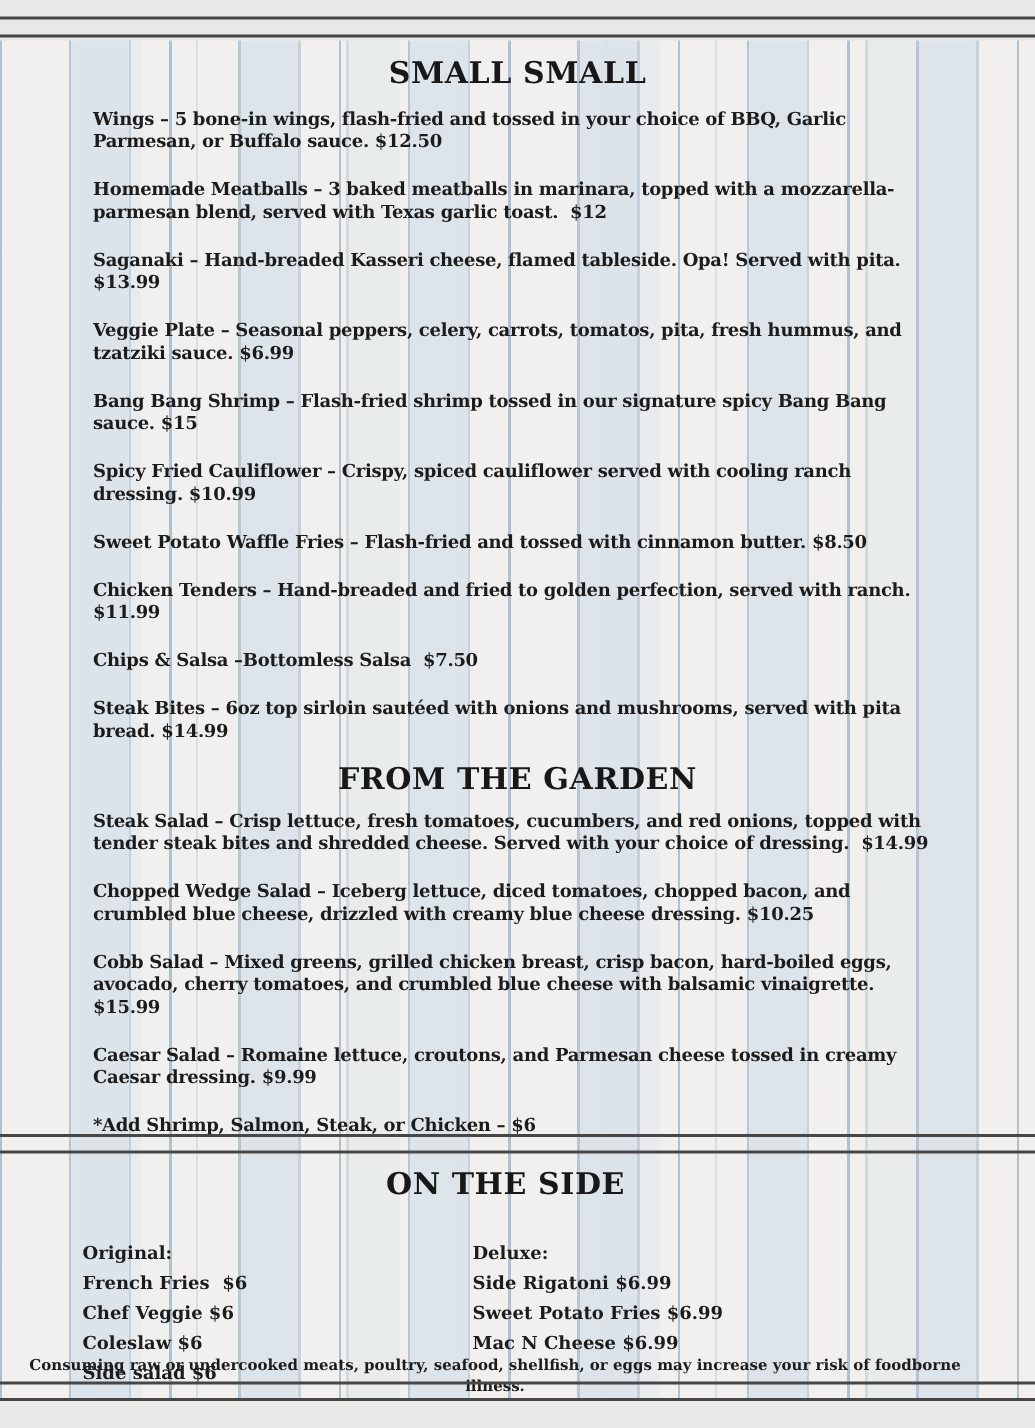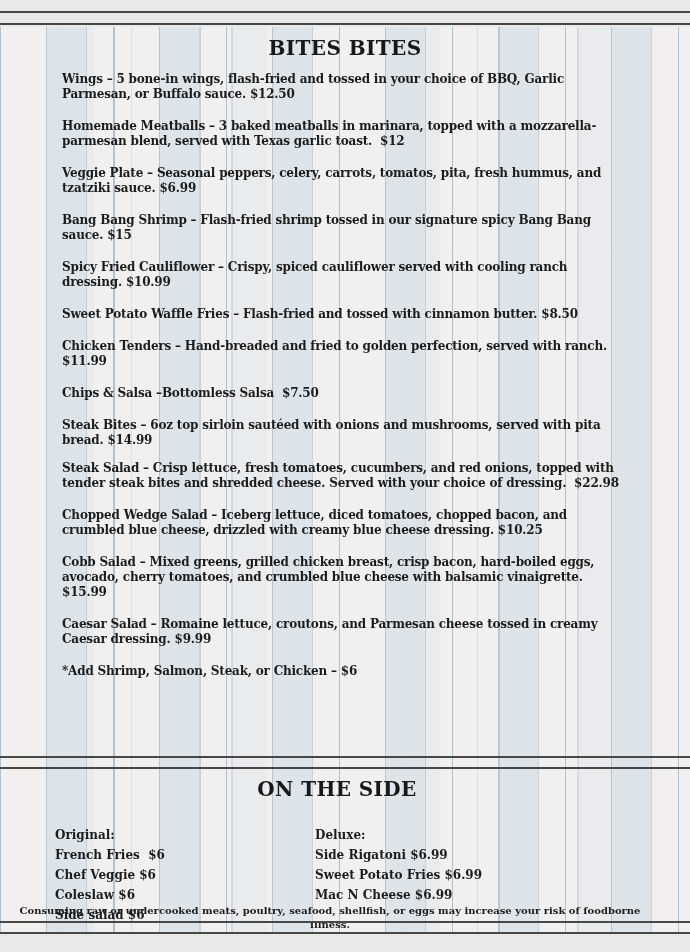--- a/index.html
+++ b/index.html
@@ -140,32 +140,34 @@
 
 <div class="page">
 
   <div class="rule rule-top-1"></div>
   <div class="rule rule-top-2"></div>
 
   <div class="striped-bg"></div>
 
   <main class="menu-body">
 
-    <h1 class="section-title title-small-bites">BITES BITES</h1>
+    <h1 class="section-title title-small-bites">SMALL SMALL</h1>
     <p class="item">Wings – 5 bone-in wings, flash-fried and tossed in your choice of BBQ, Garlic Parmesan, or Buffalo sauce. $12.50</p>
     <p class="item">Homemade Meatballs – 3 baked meatballs in marinara, topped with a mozzarella-parmesan blend, served with Texas garlic toast.  $12</p>
+    <p class="item">Saganaki – Hand-breaded Kasseri cheese, flamed tableside. Opa! Served with pita. $13.99</p>
     <p class="item">Veggie Plate – Seasonal peppers, celery, carrots, tomatos, pita, fresh hummus, and tzatziki sauce. $6.99</p>
     <p class="item">Bang Bang Shrimp – Flash-fried shrimp tossed in our signature spicy Bang Bang sauce. $15</p>
     <p class="item">Spicy Fried Cauliflower – Crispy, spiced cauliflower served with cooling ranch dressing. $10.99</p>
     <p class="item">Sweet Potato Waffle Fries – Flash-fried and tossed with cinnamon butter. $8.50</p>
     <p class="item">Chicken Tenders – Hand-breaded and fried to golden perfection, served with ranch. $11.99</p>
     <p class="item">Chips &amp; Salsa –Bottomless Salsa  $7.50</p>
     <p class="item last">Steak Bites – 6oz top sirloin sautéed with onions and mushrooms, served with pita bread. $14.99</p>
 
-    <p class="item">Steak Salad – Crisp lettuce, fresh tomatoes, cucumbers, and red onions, topped with tender steak bites and shredded cheese. Served with your choice of dressing.  $22.98</p>
+    <h1 class="section-title title-garden">FROM THE GARDEN</h1>
+    <p class="item">Steak Salad – Crisp lettuce, fresh tomatoes, cucumbers, and red onions, topped with tender steak bites and shredded cheese. Served with your choice of dressing.  $14.99</p>
     <p class="item">Chopped Wedge Salad – Iceberg lettuce, diced tomatoes, chopped bacon, and crumbled blue cheese, drizzled with creamy blue cheese dressing. $10.25</p>
     <p class="item">Cobb Salad – Mixed greens, grilled chicken breast, crisp bacon, hard-boiled eggs, avocado, cherry tomatoes, and crumbled blue cheese with balsamic vinaigrette.  $15.99</p>
     <p class="item">Caesar Salad – Romaine lettuce, croutons, and Parmesan cheese tossed in creamy Caesar dressing. $9.99</p>
     <p class="item note">*Add Shrimp, Salmon, Steak, or Chicken – $6</p>
 
   </main>
 
   <div class="section-divider"></div>
 
   <section class="side-section">

